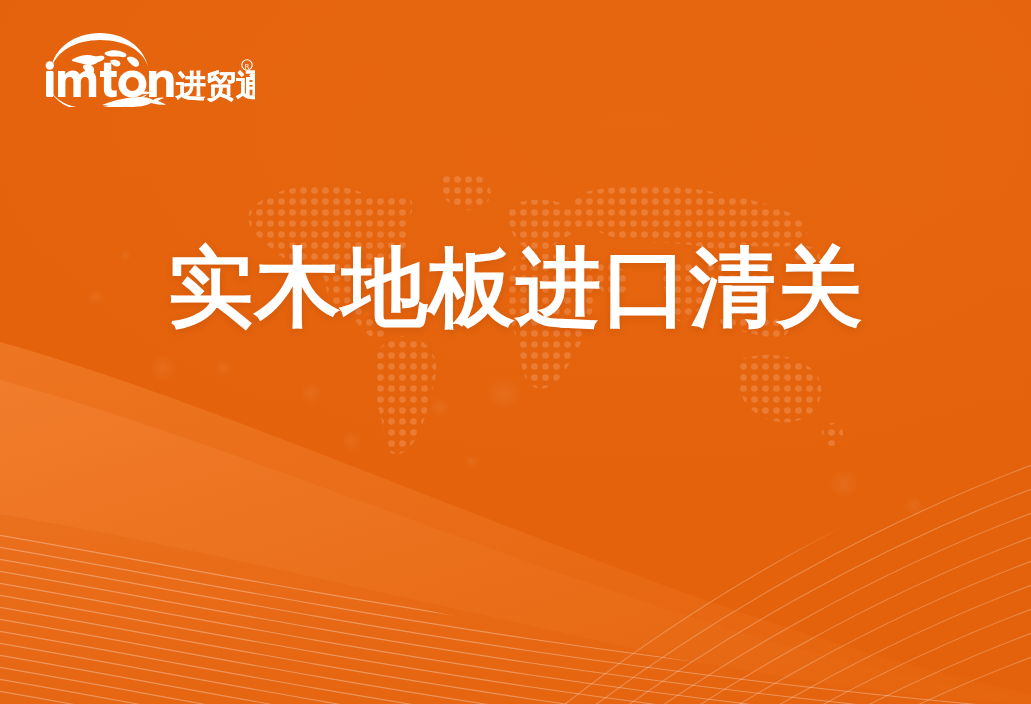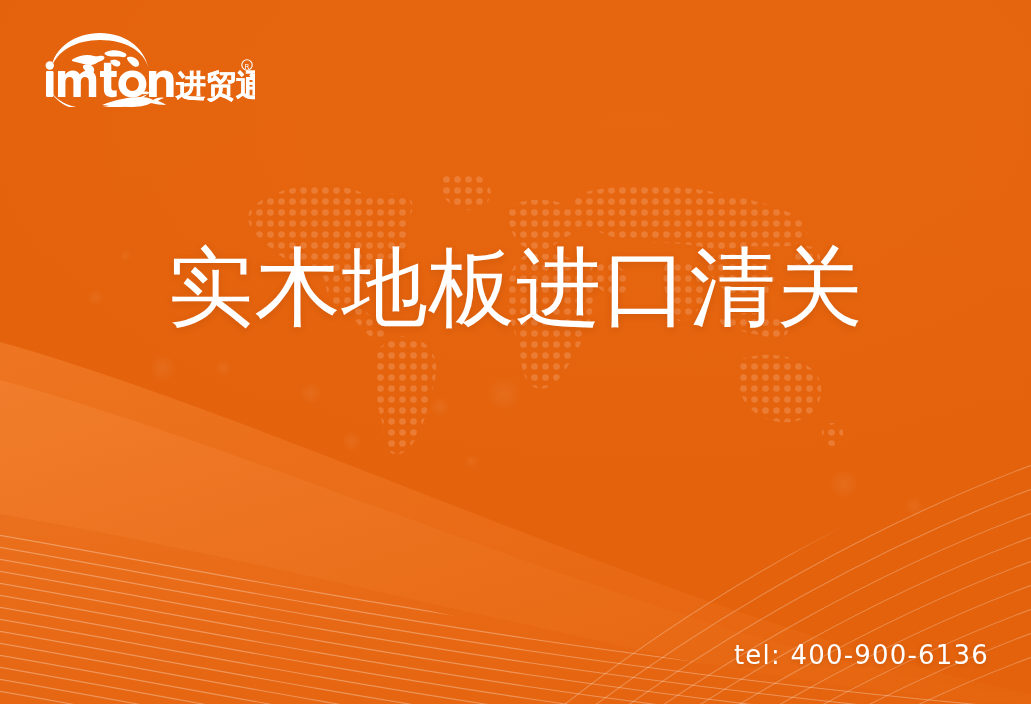--- a/index.html
+++ b/index.html
@@ -94,21 +94,21 @@
   .title-block {
     position: absolute;
     left: 0;
     right: 0;
     top: 232px;
     text-align: center;
     color: #ffffff;
     font-size: 86px;
     line-height: 1.28;
     letter-spacing: 1px;
-    font-weight: 400;
+    font-weight: 700;
     text-shadow: 0 2px 7px rgba(120, 45, 0, .18);
     font-family: "DejaVu Sans", "Liberation Sans", sans-serif;
   }
   .title-line { display: block; white-space: nowrap; }
 
   
   .tel {
     position: absolute;
     right: 42px;
     bottom: 34px;
@@ -323,15 +323,14 @@
                  C106,79 98,80 90,80 C80,80 70,79 62,78 Z"></path>
         <path d="M96,66 C102,64 108,64 112,66 C108,67 102,68 96,66 Z"></path>
       </g>
     </svg>
   </div>
 
   <div class="title-block">
     <span class="title-line">实木地板进口清关</span>
   </div>
 
-  <div class="tel">tel: 400-900-6136</div>
 
 </div>
 
 </body></html>

